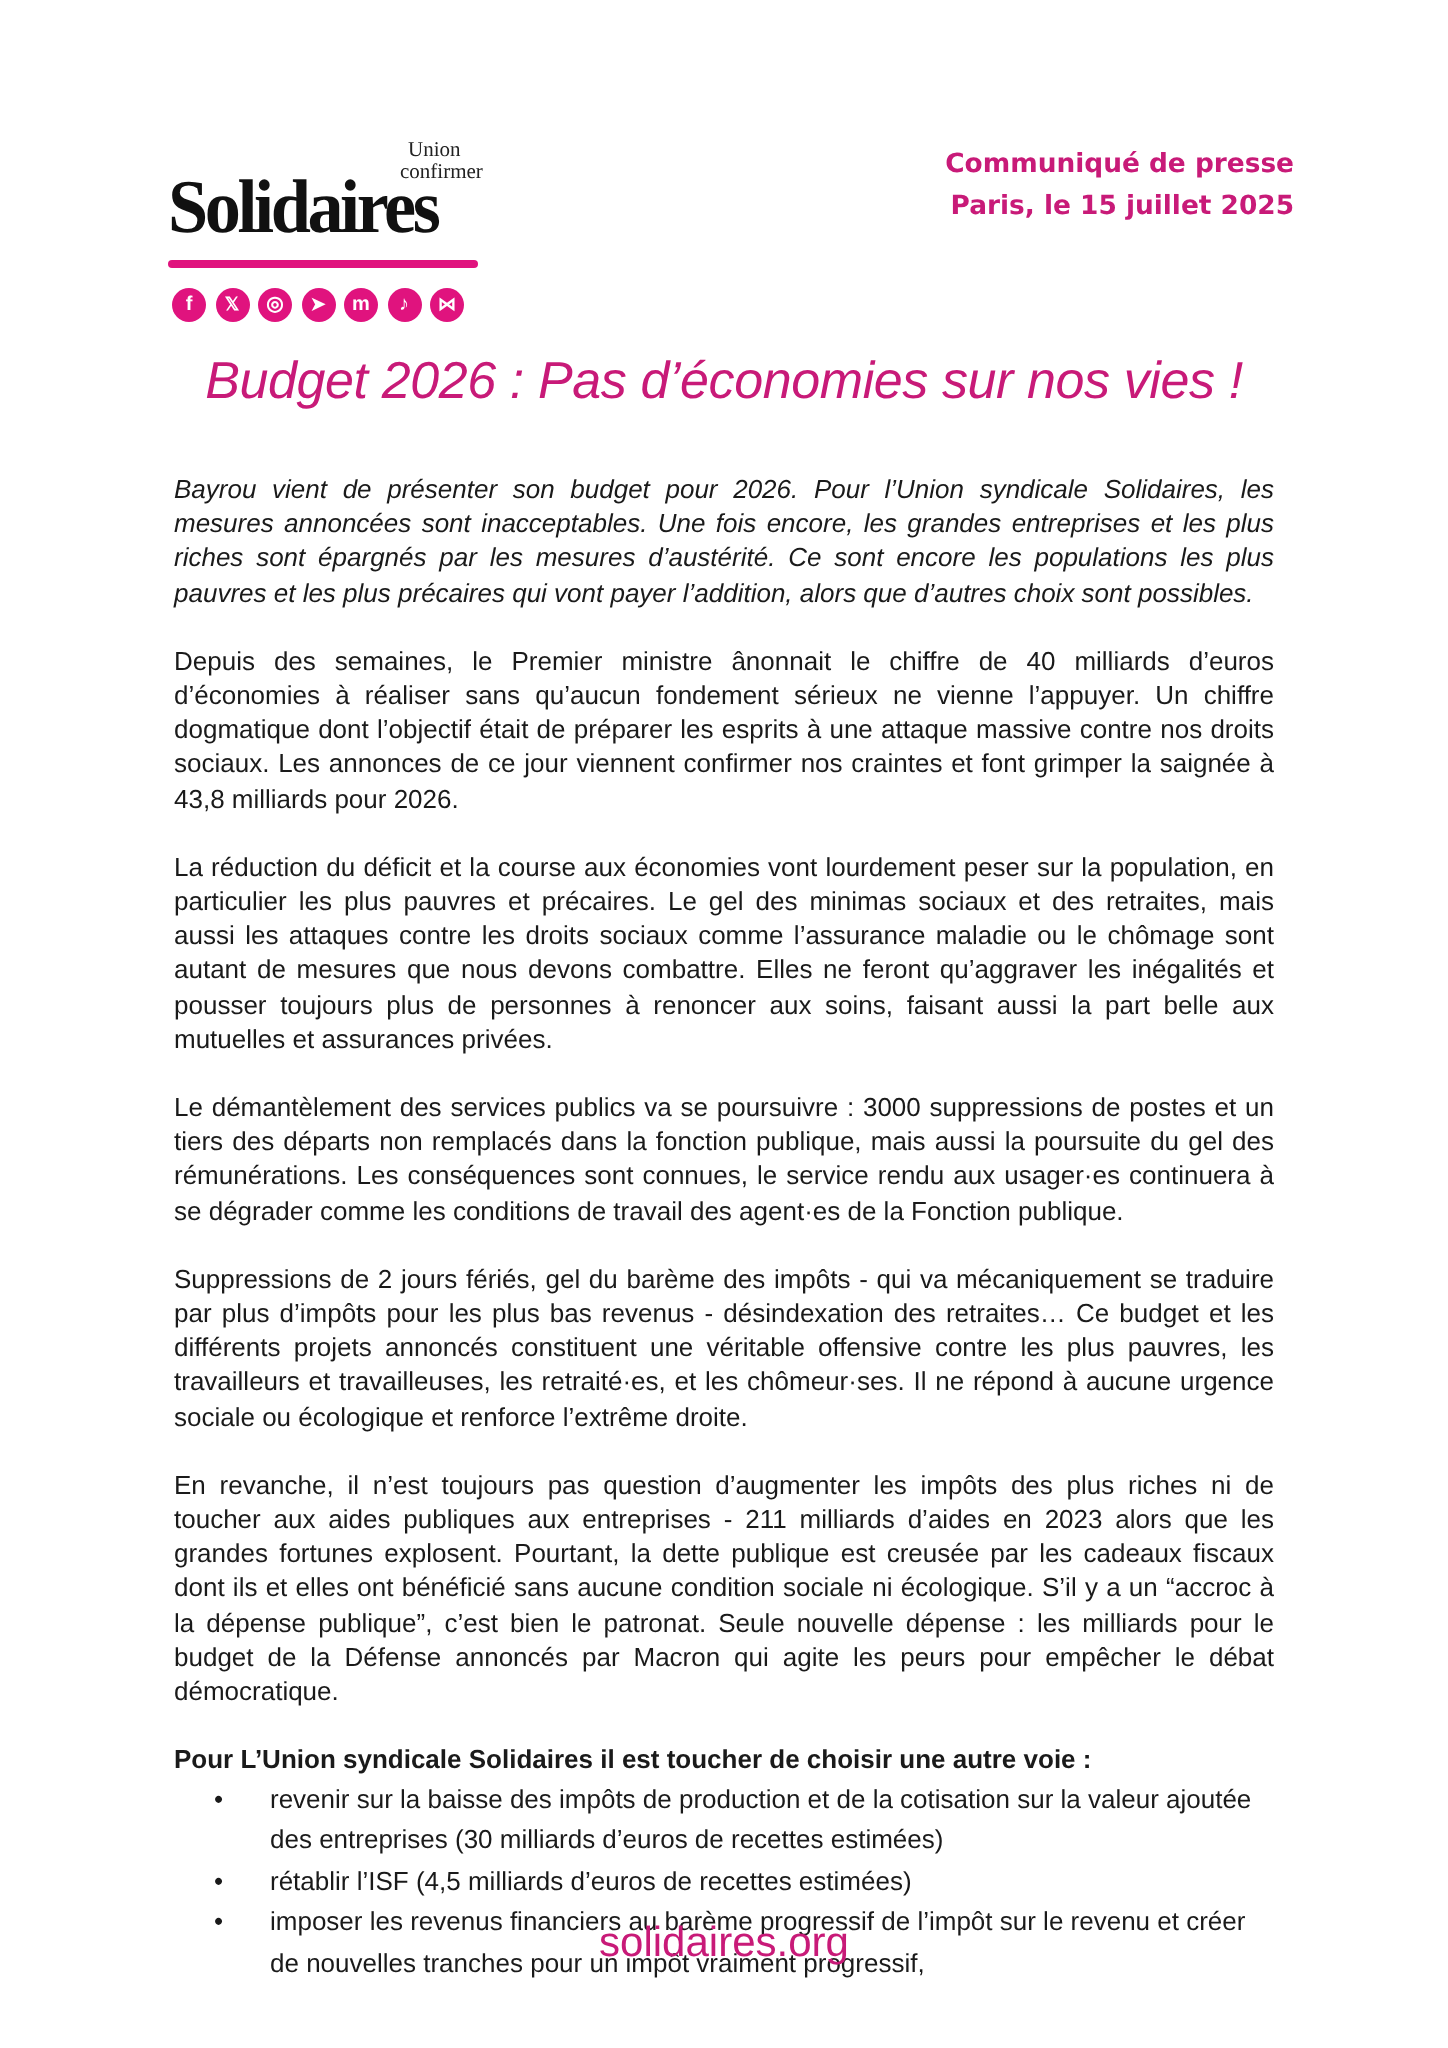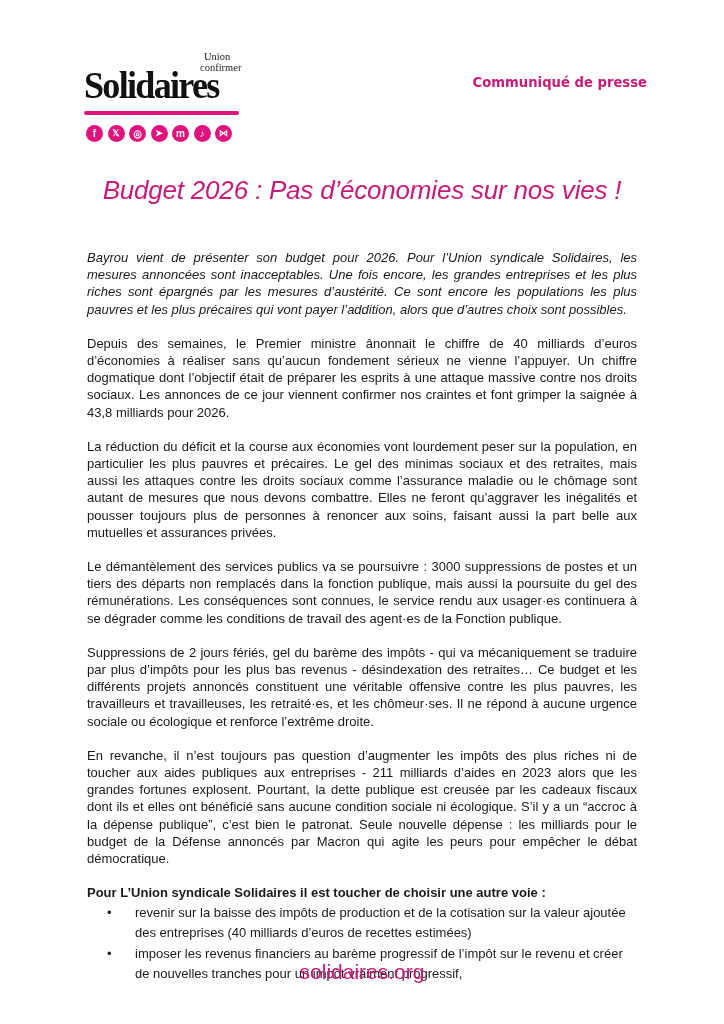--- a/index.html
+++ b/index.html
@@ -1,30 +1,30 @@
 <!DOCTYPE html>
 <html><head>
 <meta charset="utf-8">
 <style>
   html, body { margin: 0; padding: 0; background: #ffffff; }
   body { width: 724px; height: 1024px; position: relative; overflow: hidden; font-family: "Liberation Sans", sans-serif; color: #1a1a1a; }
 
-  .logo { position: absolute; left: 84px; top: 51px; width: 170px; height: 100px; }
+  .logo { position: absolute; left: 84px; top: 70px; width: 170px; height: 100px; }
   .logo-union { position: absolute; left: 120px; top: 0px; font-family: "Liberation Serif", serif; font-size: 10.5px; line-height: 11px; color: #222; }
   .logo-word { position: absolute; left: 0px; top: 12px; font-family: "Liberation Serif", serif; font-weight: bold; font-size: 38px; letter-spacing: -1.8px; color: #111; transform: scaleX(0.95); transform-origin: left; line-height: 44px; }
   .logo-underline { position: absolute; left: 0px; top: 60px; width: 155px; height: 4px; background: #e0137e; border-radius: 3px; }
   .socials { position: absolute; left: 2px; top: 74px; display: flex; gap: 4.5px; }
   .social { width: 17px; height: 17px; border-radius: 50%; background: #e0137e; color: #fff; font-size: 10px; font-weight: bold; display: flex; align-items: center; justify-content: center; line-height: 1; }
 
   .press { position: absolute; right: 77px; top: 72px; text-align: right; color: #c81a78; font-family: "DejaVu Sans", sans-serif; font-weight: bold; font-size: 13.2px; line-height: 21px; }
 
   .title { position: absolute; left: 0; right: 0; top: 175px; text-align: center; color: #c81a78; font-family: "Liberation Sans", sans-serif; font-size: 26px; letter-spacing: -0.2px; font-style: italic; }
 
   .body { position: absolute; left: 87px; width: 550px; top: 236px; font-size: 13px; line-height: 17.2px; text-align: justify; }
-  .body p { margin: 13px 0 17px 0; }
+  .body p { margin: 0 0 17px 0; }
   .body p.lead { font-style: italic; }
   .body .section-head { font-weight: bold; margin: 0 0 1px 0; }
   .body ul { margin: 0; padding-left: 48px; list-style: none; }
   .body li { position: relative; line-height: 20.5px; text-align: left; }
   .body li::before { content: "•"; position: absolute; left: -28px; top: 0; }
 
   .footer { position: absolute; left: 0; right: 0; top: 960px; text-align: center; color: #c81a78; font-size: 21px; }
 </style>
 </head>
 <body>
@@ -42,31 +42,33 @@
     <span class="social">◎</span>
     <span class="social" style="font-size:9px;">➤</span>
     <span class="social">m</span>
     <span class="social">♪</span>
     <span class="social" style="font-size:9px;">⋈</span>
   </div>
 </div>
 
 <div class="press">
   <div>Communiqué de presse</div>
+  <div>Paris, le 15 juillet 2025</div>
 </div>
 
 <div class="title">Budget 2026 : Pas d’économies sur nos vies !</div>
 
 <div class="body">
   <p class="lead">Bayrou vient de présenter son budget pour 2026. Pour l’Union syndicale Solidaires, les mesures annoncées sont inacceptables. Une fois encore, les grandes entreprises et les plus riches sont épargnés par les mesures d’austérité. Ce sont encore les populations les plus pauvres et les plus précaires qui vont payer l’addition, alors que d’autres choix sont possibles.</p>
   <p>Depuis des semaines, le Premier ministre ânonnait le chiffre de 40 milliards d’euros d’économies à réaliser sans qu’aucun fondement sérieux ne vienne l’appuyer. Un chiffre dogmatique dont l’objectif était de préparer les esprits à une attaque massive contre nos droits sociaux. Les annonces de ce jour viennent confirmer nos craintes et font grimper la saignée à 43,8 milliards pour 2026.</p>
   <p>La réduction du déficit et la course aux économies vont lourdement peser sur la population, en particulier les plus pauvres et précaires. Le gel des minimas sociaux et des retraites, mais aussi les attaques contre les droits sociaux comme l’assurance maladie ou le chômage sont autant de mesures que nous devons combattre. Elles ne feront qu’aggraver les inégalités et pousser toujours plus de personnes à renoncer aux soins, faisant aussi la part belle aux mutuelles et assurances privées.</p>
   <p>Le démantèlement des services publics va se poursuivre : 3000 suppressions de postes et un tiers des départs non remplacés dans la fonction publique, mais aussi la poursuite du gel des rémunérations. Les conséquences sont connues, le service rendu aux usager·es continuera à se dégrader comme les conditions de travail des agent·es de la Fonction publique.</p>
   <p>Suppressions de 2 jours fériés, gel du barème des impôts - qui va mécaniquement se traduire par plus d’impôts pour les plus bas revenus - désindexation des retraites… Ce budget et les différents projets annoncés constituent une véritable offensive contre les plus pauvres, les travailleurs et travailleuses, les retraité·es, et les chômeur·ses. Il ne répond à aucune urgence sociale ou écologique et renforce l’extrême droite.</p>
   <p>En revanche, il n’est toujours pas question d’augmenter les impôts des plus riches ni de toucher aux aides publiques aux entreprises - 211 milliards d’aides en 2023 alors que les grandes fortunes explosent. Pourtant, la dette publique est creusée par les cadeaux fiscaux dont ils et elles ont bénéficié sans aucune condition sociale ni écologique. S’il y a un “accroc à la dépense publique”, c’est bien le patronat. Seule nouvelle dépense : les milliards pour le budget de la Défense annoncés par Macron qui agite les peurs pour empêcher le débat démocratique.</p>
   <p class="section-head">Pour L’Union syndicale Solidaires il est toucher de choisir une autre voie :</p>
   <ul>
-    <li>revenir sur la baisse des impôts de production et de la cotisation sur la valeur ajoutée des entreprises (40 milliards d’euros de recettes estimées)</li>
+    <li>revenir sur la baisse des impôts de production et de la cotisation sur la valeur ajoutée des entreprises (30 milliards d’euros de recettes estimées)</li>
+    <li>rétablir l’ISF (4,5 milliards d’euros de recettes estimées)</li>
     <li>imposer les revenus financiers au barème progressif de l’impôt sur le revenu et créer de nouvelles tranches pour un impôt vraiment progressif,</li>
   </ul>
 </div>
 
 <div class="footer">solidaires.org</div>
 
 </body></html>

